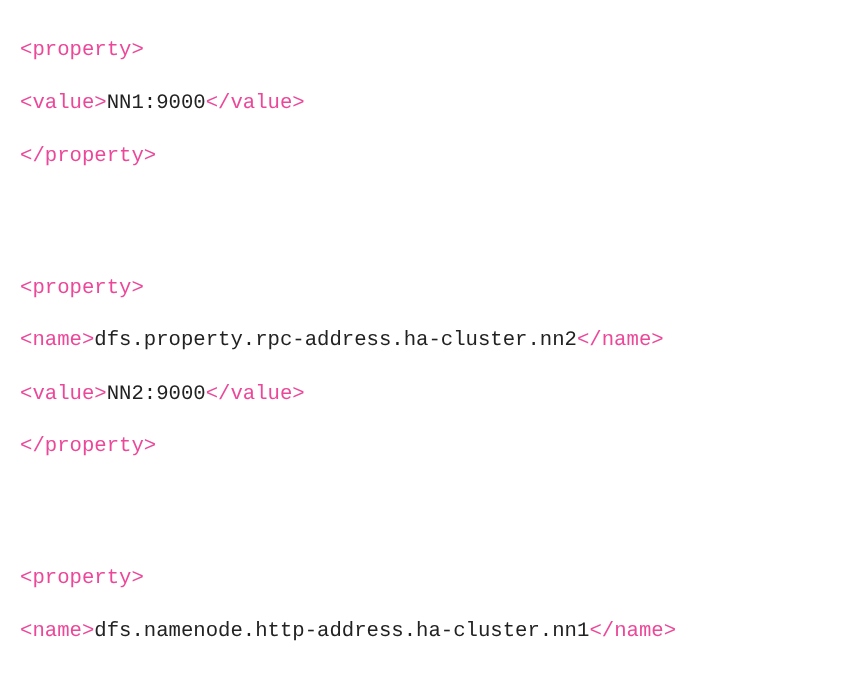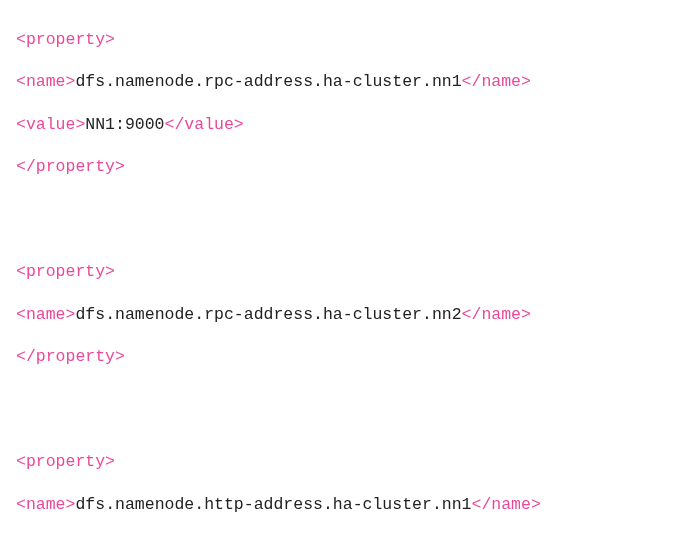--- a/index.html
+++ b/index.html
@@ -18,27 +18,27 @@
   }
   .tag { color: #ec4899; }
   .txt { color: #222; }
   .blank { height: 1.28em; }
 </style>
 </head>
 <body>
 
 <div class="code">
 <div><span class="tag">&lt;property&gt;</span></div>
-<div><span class="tag">&lt;name&gt;</span><span class="txt">dfs.namenode.rpc-address.ha-cluster.nn1</span><span class="tag">&lt;/name&gt;</span></div>
 <div><span class="tag">&lt;value&gt;</span><span class="txt">NN1:9000</span><span class="tag">&lt;/value&gt;</span></div>
 <div><span class="tag">&lt;/property&gt;</span></div>
 <div class="blank"></div>
 
 <div><span class="tag">&lt;property&gt;</span></div>
-<div><span class="tag">&lt;name&gt;</span><span class="txt">dfs.namenode.rpc-address.ha-cluster.nn2</span><span class="tag">&lt;/name&gt;</span></div>
+<div><span class="tag">&lt;name&gt;</span><span class="txt">dfs.property.rpc-address.ha-cluster.nn2</span><span class="tag">&lt;/name&gt;</span></div>
+<div><span class="tag">&lt;value&gt;</span><span class="txt">NN2:9000</span><span class="tag">&lt;/value&gt;</span></div>
 <div><span class="tag">&lt;/property&gt;</span></div>
 <div class="blank"></div>
 
 <div><span class="tag">&lt;property&gt;</span></div>
 <div><span class="tag">&lt;name&gt;</span><span class="txt">dfs.namenode.http-address.ha-cluster.nn1</span><span class="tag">&lt;/name&gt;</span></div>
 
 
 
 
 

